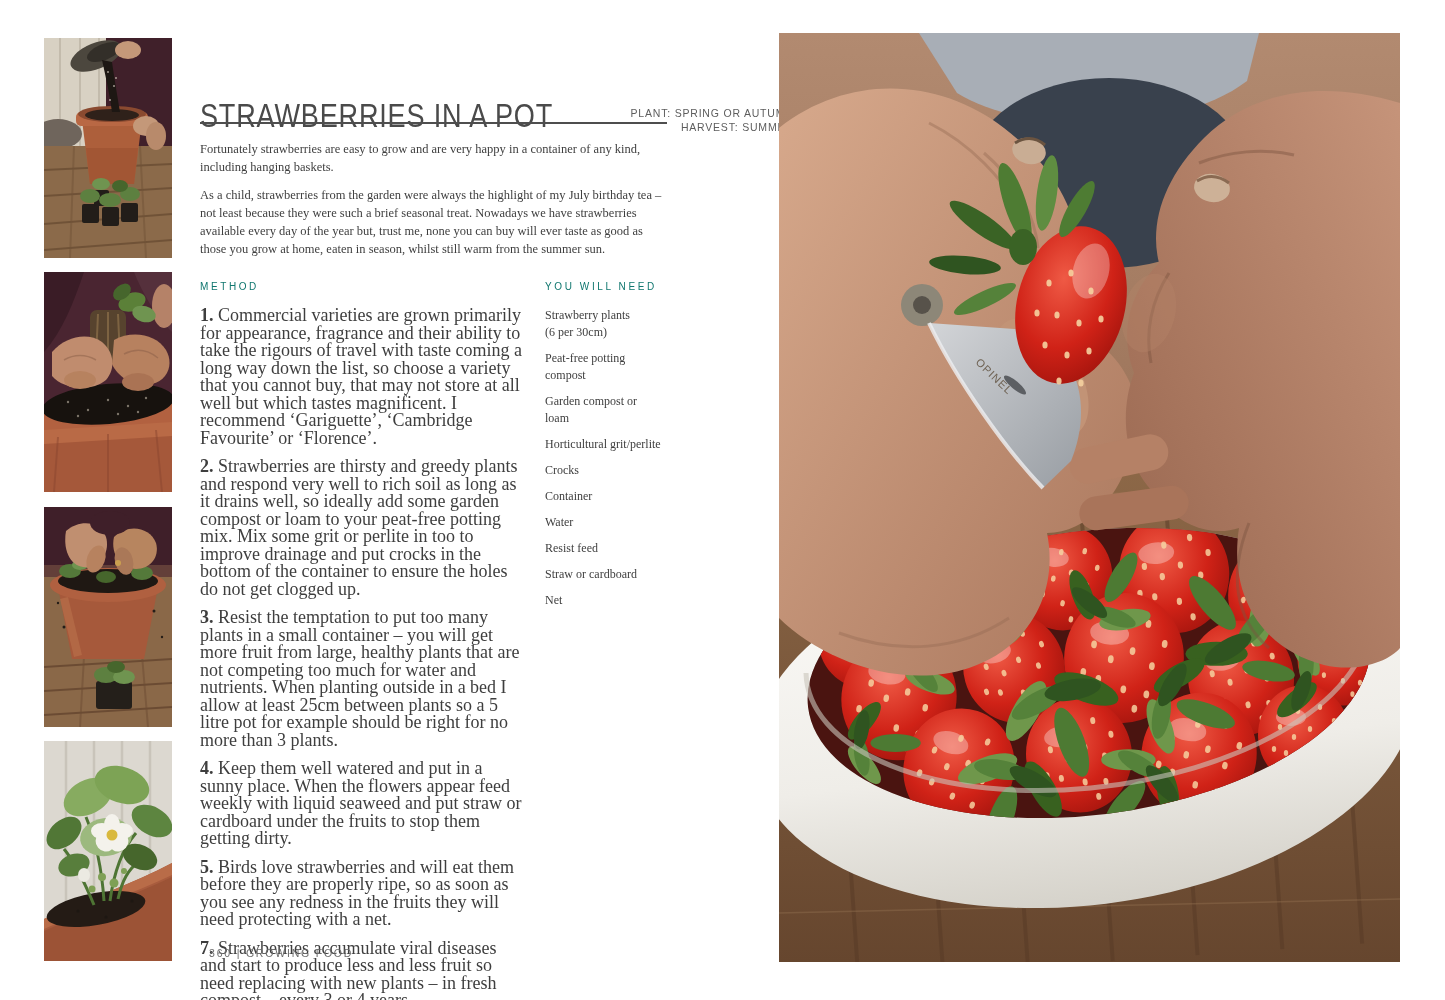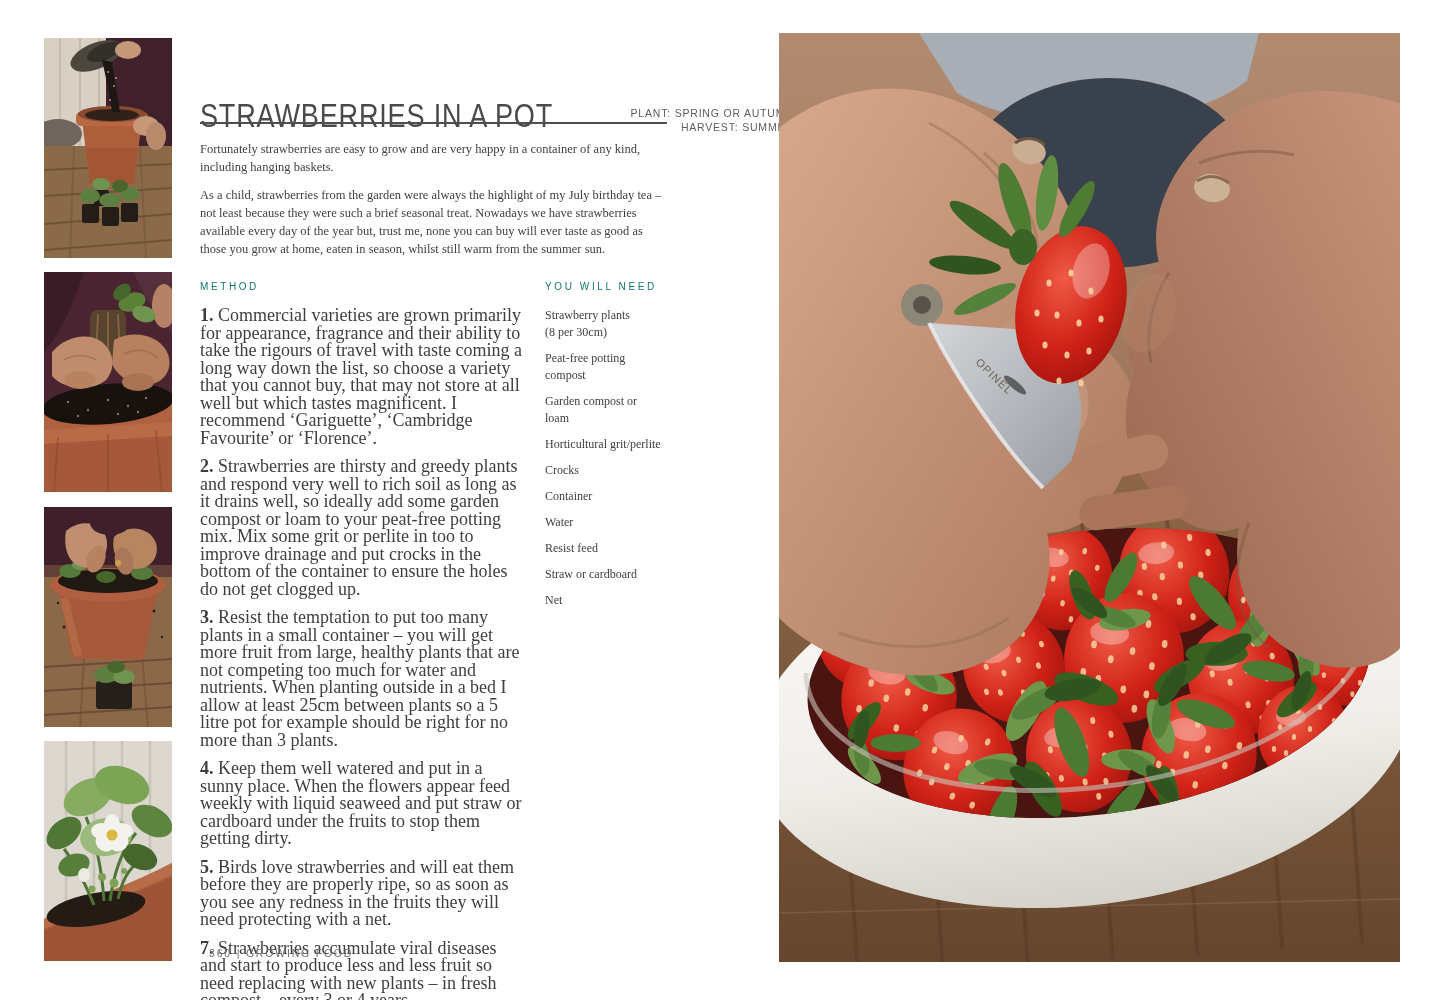--- a/index.html
+++ b/index.html
@@ -250,21 +250,21 @@
     <p class="step"><span class="num">2.</span> <span>Strawberries are thirsty and greedy plants and respond very well to rich soil as long as it drains well, so ideally add some garden compost or loam to your peat-free potting mix. Mix some grit or perlite in too to improve drainage and put crocks in the bottom of the container to ensure the holes do not get clogged up.</span></p>
     <p class="step"><span class="num">3.</span> <span>Resist the temptation to put too many plants in a small container – you will get more fruit from large, healthy plants that are not competing too much for water and nutrients. When planting outside in a bed I allow at least 25cm between plants so a 5 litre pot for example should be right for no more than 3 plants.</span></p>
     <p class="step"><span class="num">4.</span> <span>Keep them well watered and put in a sunny place. When the flowers appear feed weekly with liquid seaweed and put straw or cardboard under the fruits to stop them getting dirty.</span></p>
     <p class="step"><span class="num">5.</span> <span>Birds love strawberries and will eat them before they are properly ripe, so as soon as you see any redness in the fruits they will need protecting with a net.</span></p>
     <p class="step"><span class="num">7.</span> <span>Strawberries accumulate viral diseases and start to produce less and less fruit so need replacing with new plants – in fresh compost – every 3 or 4 years.</span></p>
   </div>
 
   <div class="need">
     <p class="sec-heading">YOU WILL NEED</p>
     <p class="need-item">Strawberry plants
-(8 per 30cm)</p>
+(6 per 30cm)</p>
     <p class="need-item">Peat-free potting
 compost</p>
     <p class="need-item">Garden compost or
 loam</p>
     <p class="need-item">Horticultural grit/perlite</p>
     <p class="need-item">Crocks</p>
     <p class="need-item">Container</p>
     <p class="need-item">Water</p>
     <p class="need-item">Resist feed</p>
     <p class="need-item">Straw or cardboard</p>

